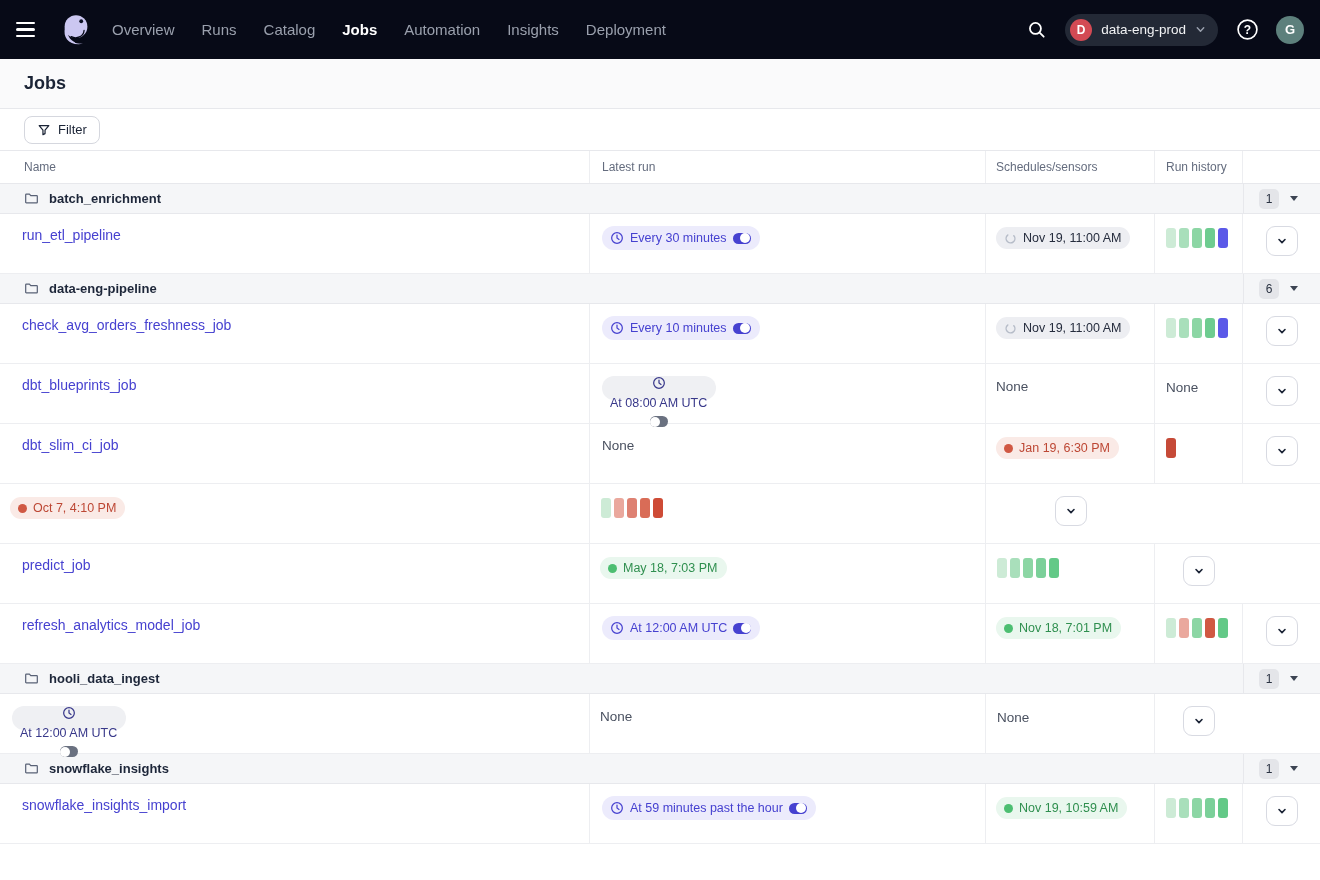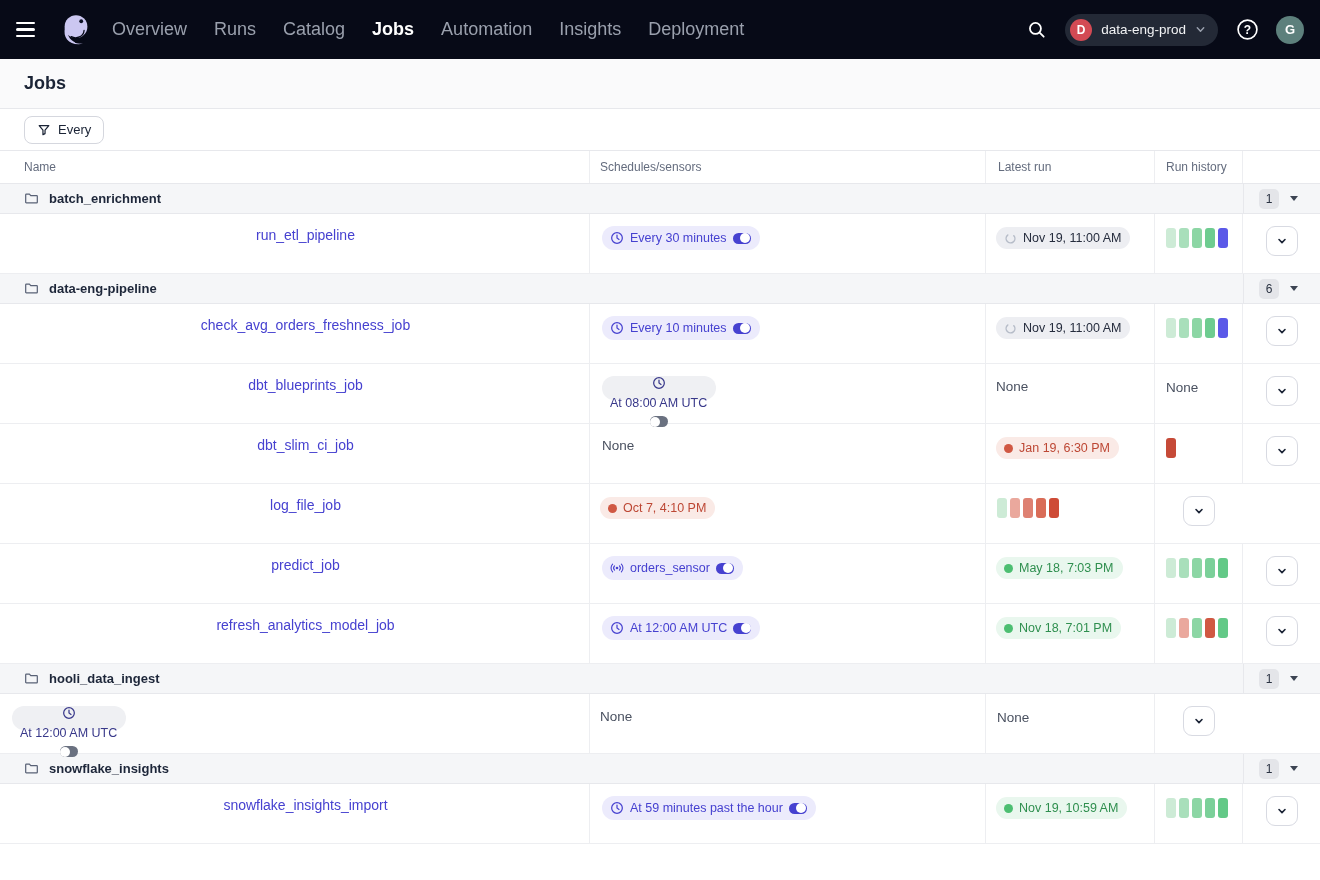--- a/index.html
+++ b/index.html
@@ -5,21 +5,21 @@
   * { box-sizing: border-box; margin: 0; padding: 0; }
   html,body { width:1320px; height:880px; overflow:hidden; background:#fff;
     font-family:"Liberation Sans", sans-serif; color:#1b2436; }
 
   
   .navbar { height:59px; background:#070a17; display:flex; align-items:center; padding:0 16px 0 16px; }
   .hamburger { width:28px; height:28px; display:flex; flex-direction:column; justify-content:center; gap:4px; cursor:pointer; margin-right:12px; }
   .hamburger span { display:block; width:19px; height:2.4px; background:#fff; border-radius:2px; }
   .logo { width:40px; height:40px; margin-right:16px; display:flex; align-items:center; justify-content:center; }
   .nav-links { display:flex; align-items:center; gap:27px; }
-  .nav-link { font-size:18px; color:#9aa0ad; text-decoration:none; cursor:pointer; }
+  .nav-link { font-size:15px; color:#9aa0ad; text-decoration:none; cursor:pointer; }
   .nav-link.active { color:#ffffff; font-weight:700; }
   .nav-right { margin-left:auto; display:flex; align-items:center; gap:14px; }
   .icon-btn { width:30px; height:30px; border-radius:50%; display:flex; align-items:center; justify-content:center; cursor:pointer; }
   .deploy-pill { height:32px; background:#232936; border-radius:16px; display:flex; align-items:center; gap:9px; padding:0 12px 0 5px; cursor:pointer; }
   .deploy-badge { width:22px; height:22px; border-radius:50%; background:#d34a54; color:#fff; font-size:12px; font-weight:700; display:flex; align-items:center; justify-content:center; }
   .deploy-name { color:#f2f3f5; font-size:13.5px; }
   .avatar { width:28px; height:28px; border-radius:50%; background:#5d807c; color:#fff; font-size:13px; font-weight:600; display:flex; align-items:center; justify-content:center; cursor:pointer; }
 
   
   .page-titlebar { height:50px; background:#fafafb; border-bottom:1px solid #e7e8ec; display:flex; align-items:center; padding:0 24px; }
@@ -37,21 +37,21 @@
   .row-group { display:grid; grid-template-columns:1243px 77px; height:30px; background:#f5f6f8; border-bottom:1px solid #e7e8ec; }
   .group-main { display:flex; align-items:center; gap:10px; padding-left:24px; }
   .group-name { font-size:13px; font-weight:600; color:#1d2639; }
   .group-right { display:flex; align-items:center; gap:11px; padding-left:15px; border-left:1px solid #e7e8ec; }
   .count-badge { min-width:20px; height:20px; padding:0 5px; border-radius:5px; background:#e4e5e9; color:#2a3242; font-size:12px; display:flex; align-items:center; justify-content:center; }
   .caret-down { width:0; height:0; border-left:4.5px solid transparent; border-right:4.5px solid transparent; border-top:5.5px solid #3c4453; cursor:pointer; }
 
   .row-job { display:grid; grid-template-columns:590px 396px 169px 88px 77px; height:60px; border-bottom:1px solid #edeef1; background:#fff; }
   .cell { border-right:1px solid #edeef1; }
   .cell:last-child { border-right:none; }
-  .cell-name { padding:12px 0 0 22px;text-align:center; }
+  .cell-name { padding:12px 0 0 22px; }
   .job-link { font-size:14px; color:#4641d0; text-decoration:none; cursor:pointer; }
   .cell-sched { padding:12px 8px 0 12px; }
   .cell-latest { padding:13px 0 0 10px; }
   .cell-hist { padding:14px 0 0 11px; }
   .cell-expand { display:flex; justify-content:center; padding-top:12px; }
   .none-text { font-size:13.5px; color:#4a5160; }
 
   .pill { display:inline-flex; align-items:center; gap:6px; height:24px; border-radius:12px; padding:0 9px 0 8px; font-size:12.5px; white-space:nowrap; }
   .pill.sched-on  { background:#ecebfc; color:#4641d0; }
   .pill.sched-off { background:#eff0f3; color:#38388a;flex-direction:column; }
@@ -127,28 +127,28 @@
 
 <div class="page-titlebar">
   <div class="page-title">Jobs</div>
 </div>
 
 <div class="filterbar">
   <button class="filter-btn">
     <svg viewBox="0 0 16 16" width="14" height="14">
         <path d="M2.5 3h11l-4.3 5.1v4l-2.4 1.2V8.1z" fill="none" stroke="#1b2436" stroke-width="1.4" stroke-linejoin="round"></path>
       </svg>
-    <span>Every</span>
+    <span>Filter</span>
   </button>
 </div>
 
 <div class="thead">
   <div class="th c-name">Name</div>
+  <div class="th c-latest">Latest run</div>
   <div class="th c-sched">Schedules/sensors</div>
-  <div class="th c-latest">Latest run</div>
   <div class="th c-hist">Run history</div>
   <div class="th"></div>
 </div>
 
 <div>
     <div class="row-group">
       <div class="group-main">
         <svg viewBox="0 0 16 16" width="15" height="15" style="flex:none">
           <path d="M1.8 4.1c0-.4.3-.7.7-.7h3.3l1.4 1.6h6.3c.4 0 .7.3.7.7v6.2c0 .4-.3.7-.7.7H2.5c-.4 0-.7-.3-.7-.7z" fill="none" stroke="#596276" stroke-width="1.3" stroke-linejoin="round"></path>
         </svg>
@@ -271,21 +271,20 @@
       </div>
       <div class="cell cell-expand">
         <button class="expand-btn">
           <svg viewBox="0 0 12 12" width="12" height="12">
             <path d="M3 4.5l3 3.1 3-3.1" stroke="#1b2436" stroke-width="1.6" fill="none" stroke-linecap="round" stroke-linejoin="round"></path>
           </svg>
         </button>
       </div>
     </div>
     <div class="row-job">
-      <div class="cell cell-name"><a class="job-link">log_file_job</a></div>
       <div class="cell cell-latest"><span class="pill run-fail">
           <span class="dot" style="background:#d05843"></span>
           <span>Oct 7, 4:10 PM</span>
         </span></div>
       <div class="cell cell-hist">
         <span class="chips">
           <span class="chip" style="background:#cdebd6"></span>
           <span class="chip" style="background:#eaa89d"></span>
           <span class="chip" style="background:#de8172"></span>
           <span class="chip" style="background:#d96c57"></span>
@@ -295,28 +294,20 @@
       <div class="cell cell-expand">
         <button class="expand-btn">
           <svg viewBox="0 0 12 12" width="12" height="12">
             <path d="M3 4.5l3 3.1 3-3.1" stroke="#1b2436" stroke-width="1.6" fill="none" stroke-linecap="round" stroke-linejoin="round"></path>
           </svg>
         </button>
       </div>
     </div>
     <div class="row-job">
       <div class="cell cell-name"><a class="job-link">predict_job</a></div>
-      <div class="cell cell-sched"><span class="pill sched-on">
-          <svg viewBox="0 0 16 16" width="14" height="14" style="flex:none">
-            <circle cx="8" cy="8" r="1.5" fill="currentColor"></circle>
-            <path d="M5.2 5.5a3.7 3.7 0 0 0 0 5M10.8 5.5a3.7 3.7 0 0 1 0 5M3 3.6a6.3 6.3 0 0 0 0 8.8M13 3.6a6.3 6.3 0 0 1 0 8.8" stroke="currentColor" fill="none" stroke-width="1.25" stroke-linecap="round"></path>
-          </svg>
-          <span>orders_sensor</span>
-          <span class="toggle on"></span>
-        </span></div>
       <div class="cell cell-latest"><span class="pill run-ok">
           <span class="dot" style="background:#4cbe71"></span>
           <span>May 18, 7:03 PM</span>
         </span></div>
       <div class="cell cell-hist">
         <span class="chips">
           <span class="chip" style="background:#cdebd6"></span>
           <span class="chip" style="background:#a9dfbb"></span>
           <span class="chip" style="background:#8cd6a4"></span>
           <span class="chip" style="background:#7bd099"></span>

